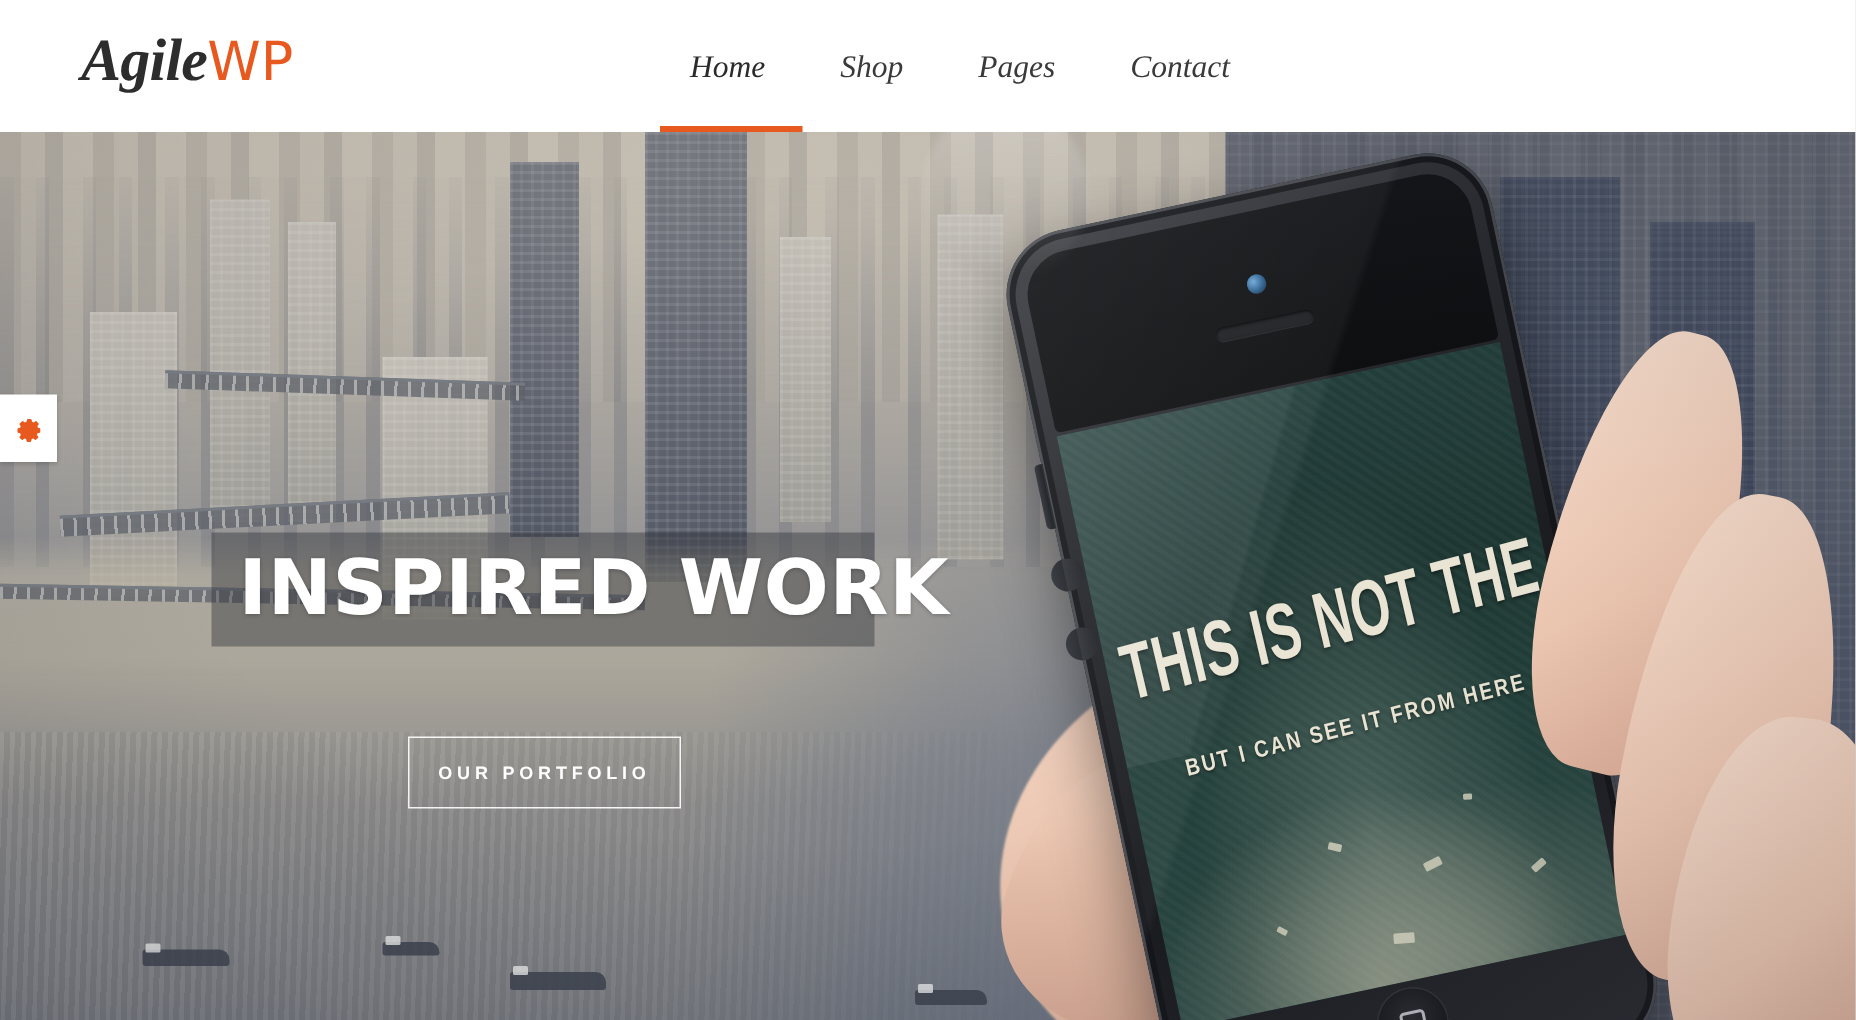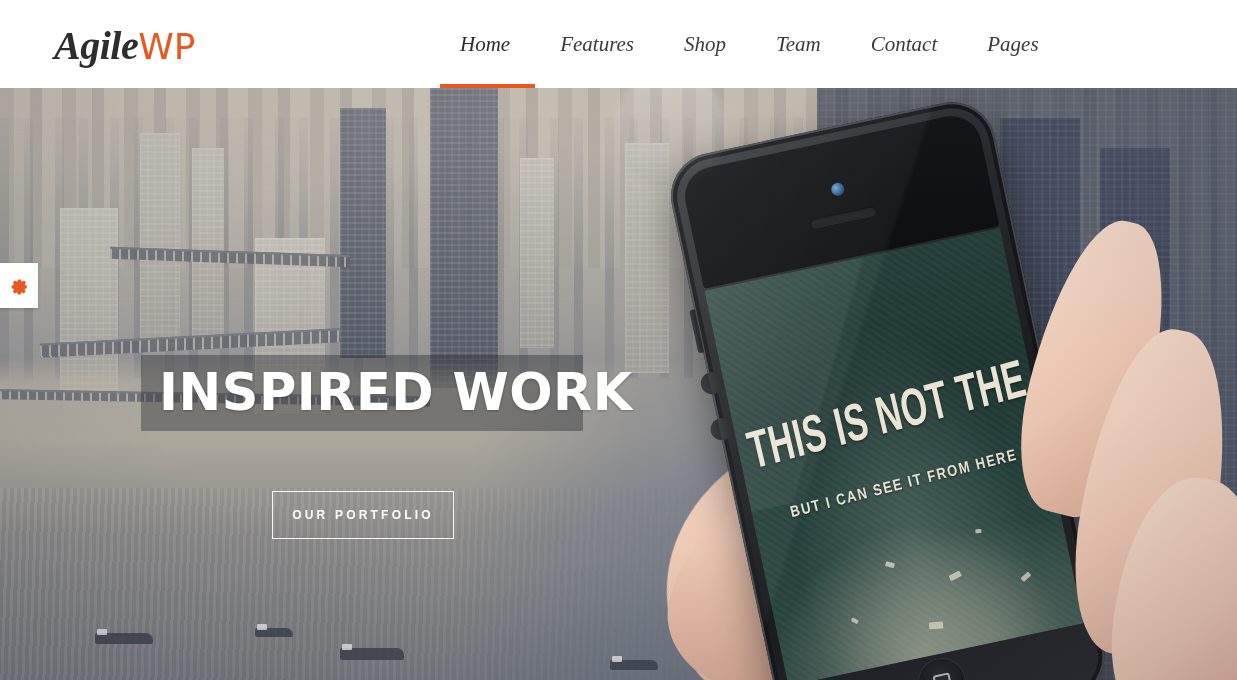--- a/index.html
+++ b/index.html
@@ -30,21 +30,21 @@
     z-index: 40;
   }
 
   #logo {
     position: absolute;
     left: 54px;
     top: 14px;
     font-family: "Liberation Serif", serif;
     font-style: italic;
     font-size: 40px;
-    line-height: 64px;
+    line-height: 52px;
     letter-spacing: -0.5px;
     white-space: nowrap;
     user-select: none;
   }
   #logo .logo-a { color: #2d2d2d; font-weight: 700; }
   #logo .logo-b { color: #e8591f; font-weight: 400; font-style: normal;
                   font-family: "DejaVu Sans", sans-serif; font-size: 36px; letter-spacing: 0px; }
 
   #main-nav {
     position: absolute;
@@ -435,25 +435,23 @@
 <div id="page">
 
   <header id="site-header">
 
     <div id="logo">
       <span class="logo-a">Agile</span><span class="logo-b">WP</span>
     </div>
 
     <nav id="main-nav">
       <a class="nav-item active" href="#">Home</a>
-      <a class="nav-item" href="#">Features</a>
       <a class="nav-item" href="#">Shop</a>
-      <a class="nav-item" href="#">Team</a>
+      <a class="nav-item" href="#">Pages</a>
       <a class="nav-item" href="#">Contact</a>
-      <a class="nav-item" href="#">Pages</a>
     </nav>
 
   </header>
 
   <section id="hero">
 
     <div id="city">
       <div class="band" id="skyline-far"></div>
       <div class="band" id="skyline-mid"></div>
 

